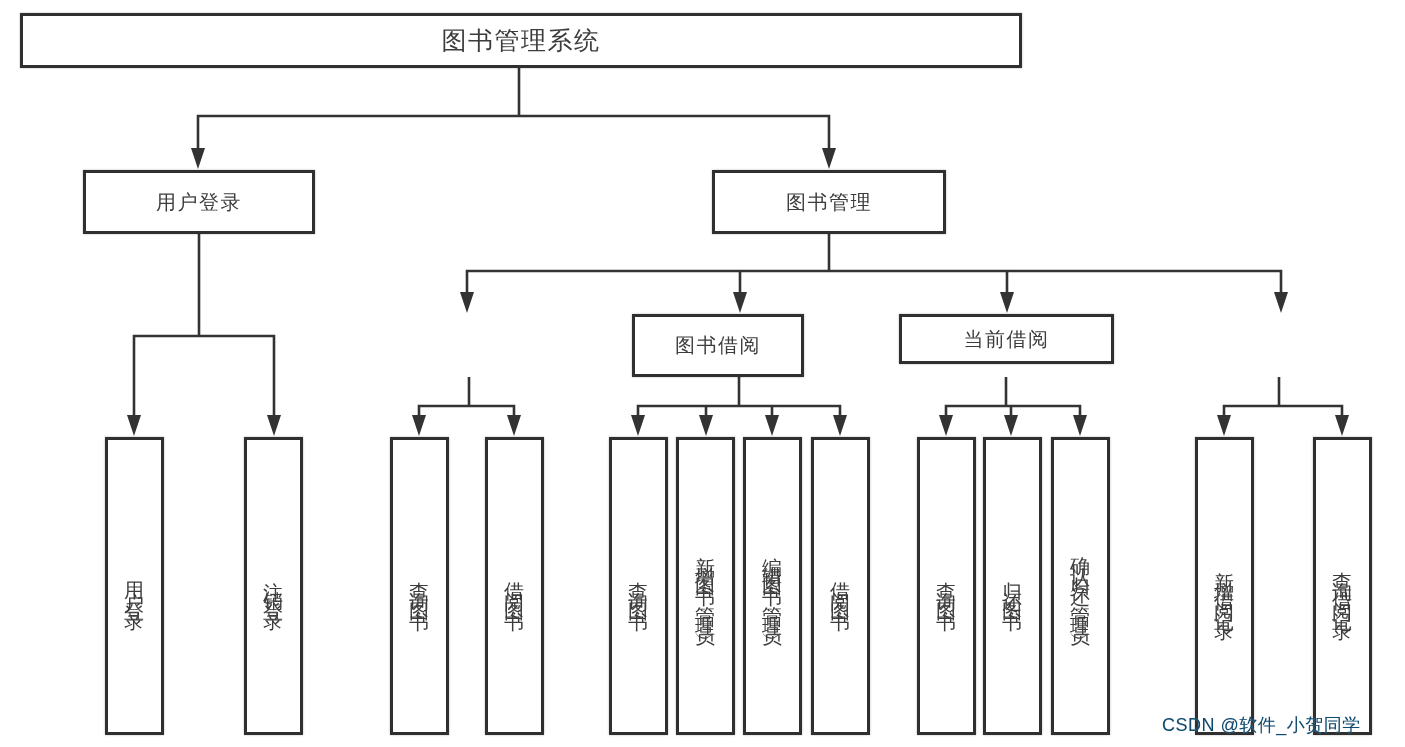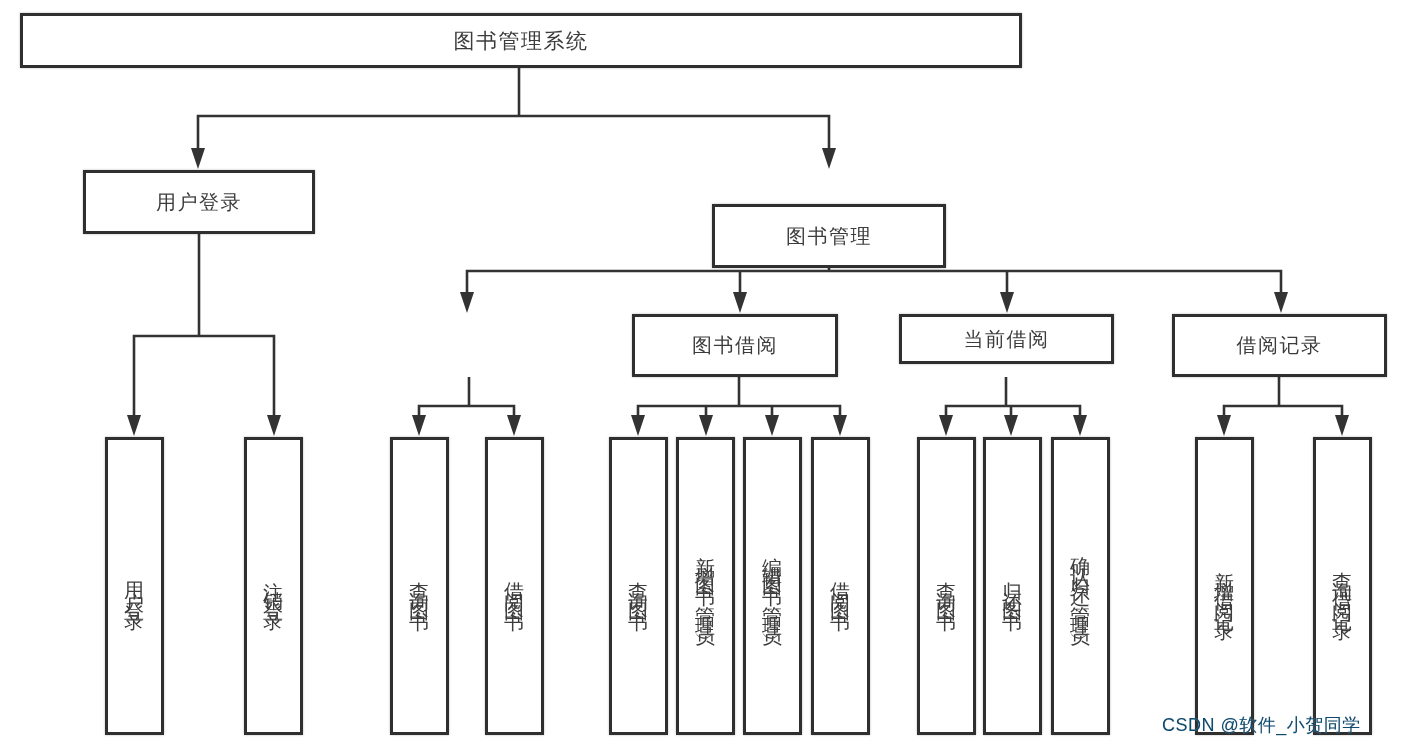--- a/index.html
+++ b/index.html
@@ -26,21 +26,21 @@
     align-items: center;
     justify-content: center;
     z-index: 1;
     box-shadow: 0 0 2px rgba(0,0,0,0.28);
   }
   .hnode {
     font-size: 20px;
     letter-spacing: 1.5px;
     white-space: nowrap;
   }
-  .root-node { font-size: 21px; }
+  .root-node { font-size: 25px; }
   .vnode {
     writing-mode: vertical-rl;
     text-orientation: mixed;
     font-size: 20px;
     letter-spacing: 10px;
     line-height: 1;
   }
   .watermark {
     position: absolute;
     left: 1162px;
@@ -109,25 +109,24 @@
       <polygon points="1004,415 1018,415 1011,436"></polygon>
       <polygon points="1073,415 1087,415 1080,436"></polygon>
       <polygon points="1217,415 1231,415 1224,436"></polygon>
       <polygon points="1335,415 1349,415 1342,436"></polygon>
     </g>
   </svg>
 
   <div class="node hnode root-node" style="left:20px; top:13px; width:1002px; height:55px;">图书管理系统</div>
 
   <div class="node hnode" style="left:83px; top:170px; width:232px; height:64px;">用户登录</div>
-  <div class="node hnode" style="left:712px; top:170px; width:234px; height:64px;margin-top:34px;">图书管理</div>
+  <div class="node hnode" style="left:712px; top:170px; width:234px; height:64px;">图书管理</div>
 
-  <div class="node hnode" style="left:632px; top:314px; width:206px; height:63px;">图书借阅</div>
+  <div class="node hnode" style="left:632px; top:314px; width:172px; height:63px;">图书借阅</div>
   <div class="node hnode" style="left:899px; top:314px; width:215px; height:50px;">当前借阅</div>
-  <div class="node hnode" style="left:1172px; top:314px; width:215px; height:63px;">借阅记录</div>
 
   <div class="node vnode" style="left:105px; top:437px; width:59px; height:298px;">用户登录</div>
   <div class="node vnode" style="left:244px; top:437px; width:59px; height:298px;">注销登录</div>
 
   <div class="node vnode" style="left:390px; top:437px; width:59px; height:298px;">查询图书</div>
   <div class="node vnode" style="left:485px; top:437px; width:59px; height:298px;">借阅图书</div>
 
   <div class="node vnode" style="left:609px; top:437px; width:59px; height:298px;">查询图书</div>
   <div class="node vnode" style="left:676px; top:437px; width:59px; height:298px;">新增图书（管理员）</div>
   <div class="node vnode" style="left:743px; top:437px; width:59px; height:298px;">编辑图书（管理员）</div>

